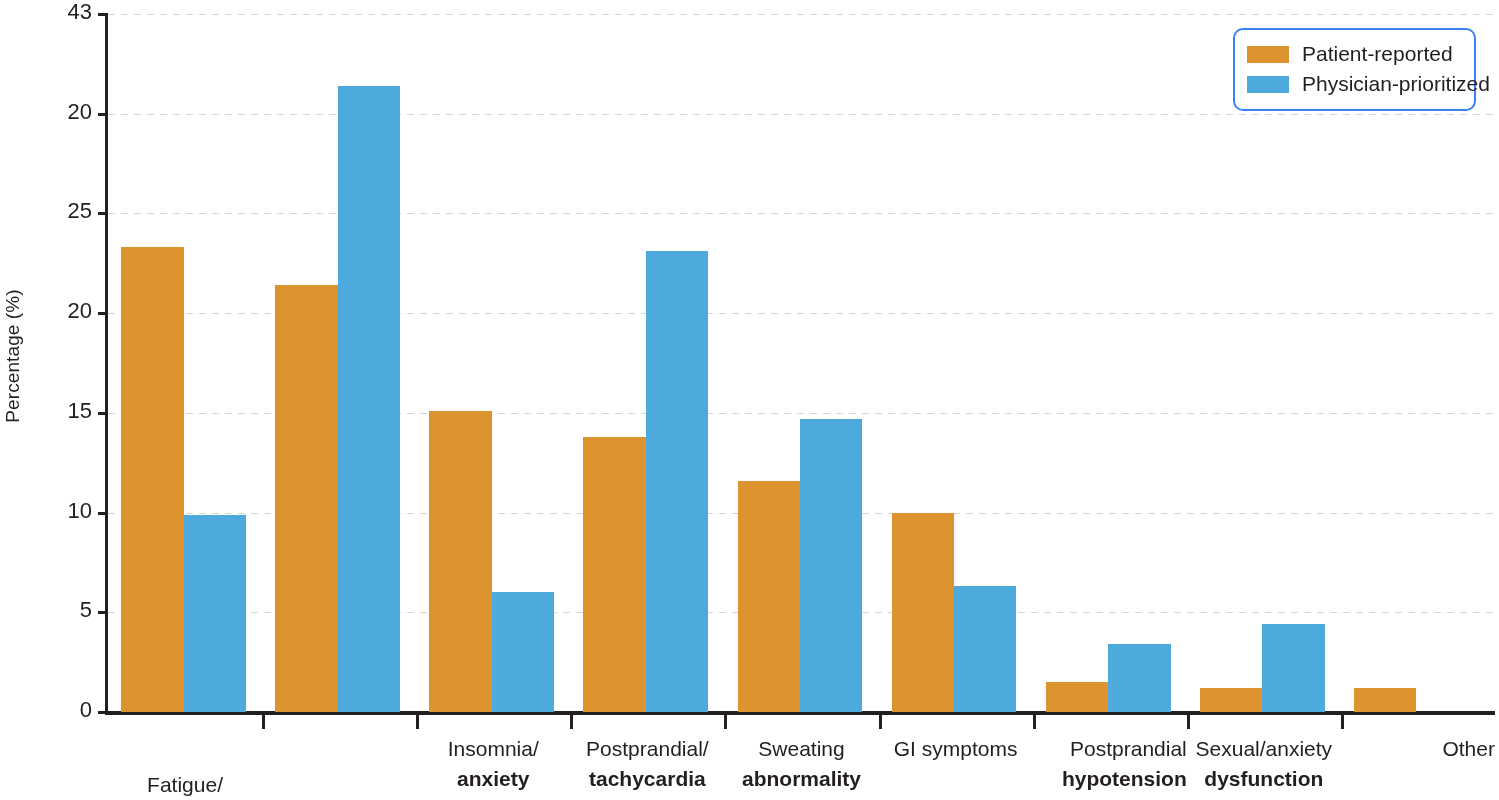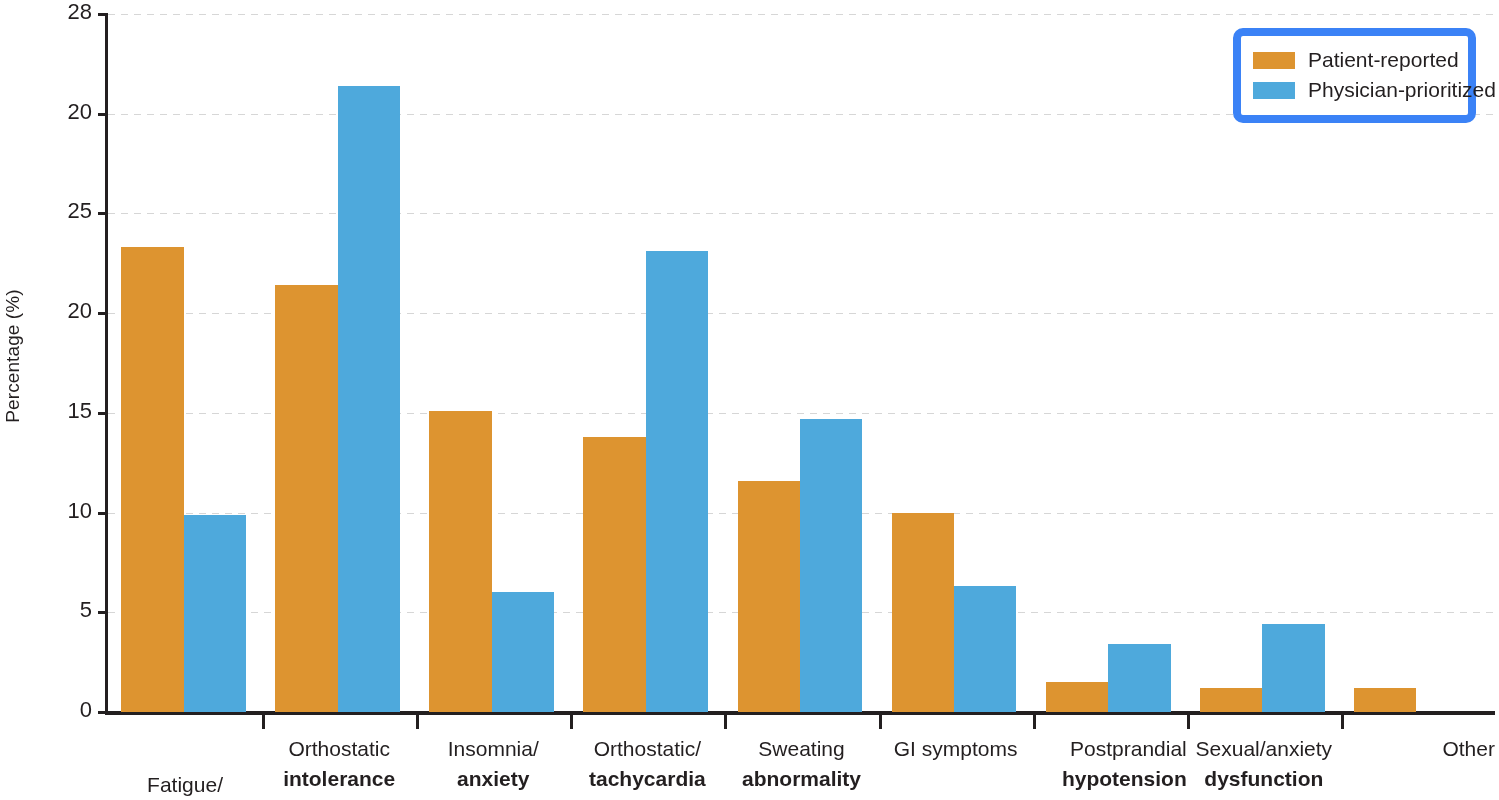--- a/index.html
+++ b/index.html
@@ -135,21 +135,21 @@
     color: #231f20;
   }
   .xlabel .l2 { display: block; font-weight: bold; }
 
   
   #legend {
     position: absolute;
     left: 1233px;
     top: 28px;
     width: 243px;
-    border: 8px solid #3b82f6;
+    border: 2px solid #3b82f6;
     border-radius: 10px;
     background: #ffffff;
     padding: 9px 12px 10px 12px;
     box-sizing: border-box;
   }
   .legend-row {
     display: flex;
     align-items: center;
     height: 30px;
   }
@@ -176,21 +176,21 @@
   <div class="ylabel">Percentage (%)</div>
 
   <div id="ytick-layer">
       <div class="ytick" style="top: 699px;">0</div>
       <div class="ytick" style="top: 599.286px;">5</div>
       <div class="ytick" style="top: 499.571px;">10</div>
       <div class="ytick" style="top: 399.857px;">15</div>
       <div class="ytick" style="top: 300.143px;">20</div>
       <div class="ytick" style="top: 200.429px;">25</div>
       <div class="ytick" style="top: 100.714px;">20</div>
-      <div class="ytick" style="top: 1px;">28</div>
+      <div class="ytick" style="top: 1px;">43</div>
     </div>
 
   <div id="yaxis-line"></div>
   <div id="xaxis-line"></div>
 
   <div id="plot">
       <div class="gridline" style="top: 598.286px;"></div>
       <div class="gridline" style="top: 498.571px;"></div>
       <div class="gridline" style="top: 398.857px;"></div>
       <div class="gridline" style="top: 299.143px;"></div>
@@ -211,23 +211,22 @@
       <div class="bar series-1" style="left: 846.07px; width: 62.415px; height: 125.64px;"></div>
       <div class="bar series-0" style="left: 937.766px; width: 62.415px; height: 29.9143px;"></div>
       <div class="bar series-1" style="left: 1000.18px; width: 62.415px; height: 67.8057px;"></div>
       <div class="bar series-0" style="left: 1091.88px; width: 62.415px; height: 23.9314px;"></div>
       <div class="bar series-1" style="left: 1154.29px; width: 62.415px; height: 87.7486px;"></div>
       <div class="bar series-0" style="left: 1245.99px; width: 62.415px; height: 23.9314px;"></div>
     </div>
 
   <div id="xlabels">
       <div class="xlabel" style="left: 0px; width: 154.111px; margin-top: 36px;"><span>Fatigue/</span><span class="l2">lethargy</span></div>
-      <div class="xlabel" style="left: 154.111px; width: 154.111px;"><span>Orthostatic</span><span class="l2">intolerance</span></div>
       <div class="xlabel" style="left: 308.222px; width: 154.111px;"><span>Insomnia/</span><span class="l2">anxiety</span></div>
-      <div class="xlabel" style="left: 462.333px; width: 154.111px;"><span>Orthostatic/</span><span class="l2">tachycardia</span></div>
+      <div class="xlabel" style="left: 462.333px; width: 154.111px;"><span>Postprandial/</span><span class="l2">tachycardia</span></div>
       <div class="xlabel" style="left: 616.444px; width: 154.111px;"><span>Sweating</span><span class="l2">abnormality</span></div>
       <div class="xlabel" style="left: 770.556px; width: 154.111px;"><span>GI symptoms</span></div>
       <div class="xlabel" style="left: 924.667px; width: 154.111px; text-align: right;"><span>Postprandial</span><span class="l2">hypotension</span></div>
       <div class="xlabel" style="left: 1078.78px; width: 154.111px;"><span>Sexual/anxiety</span><span class="l2">dysfunction</span></div>
       <div class="xlabel" style="left: 1232.89px; width: 154.111px; text-align: right;"><span>Other</span></div>
     </div>
 
   <div id="legend">
       <div class="legend-row">
         <span class="legend-swatch series-0"></span>

